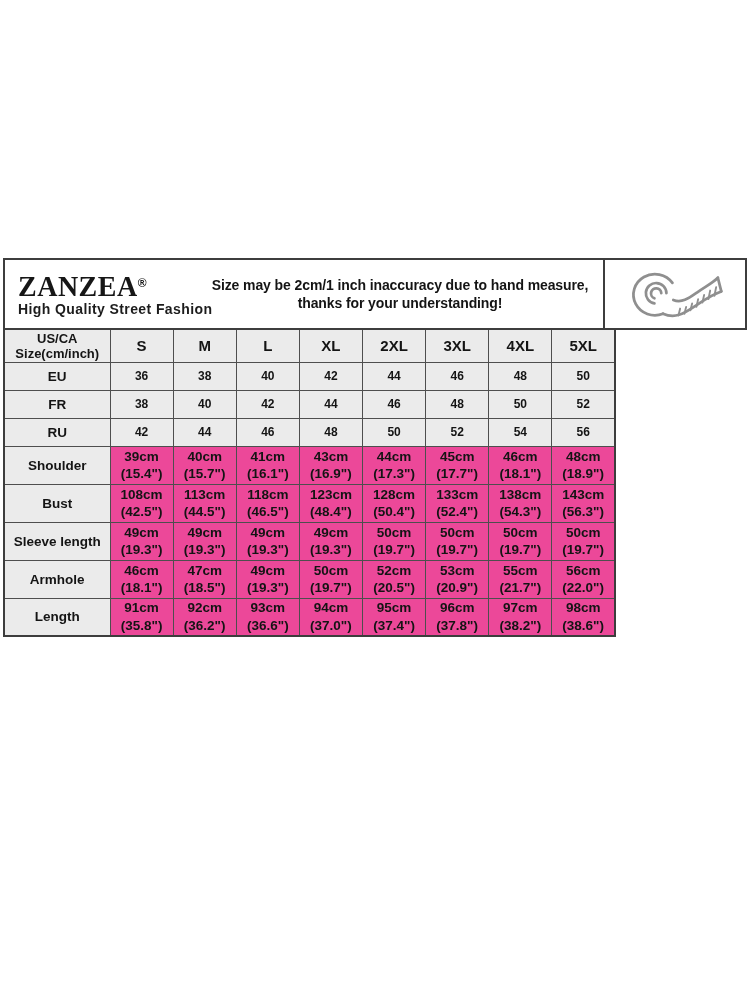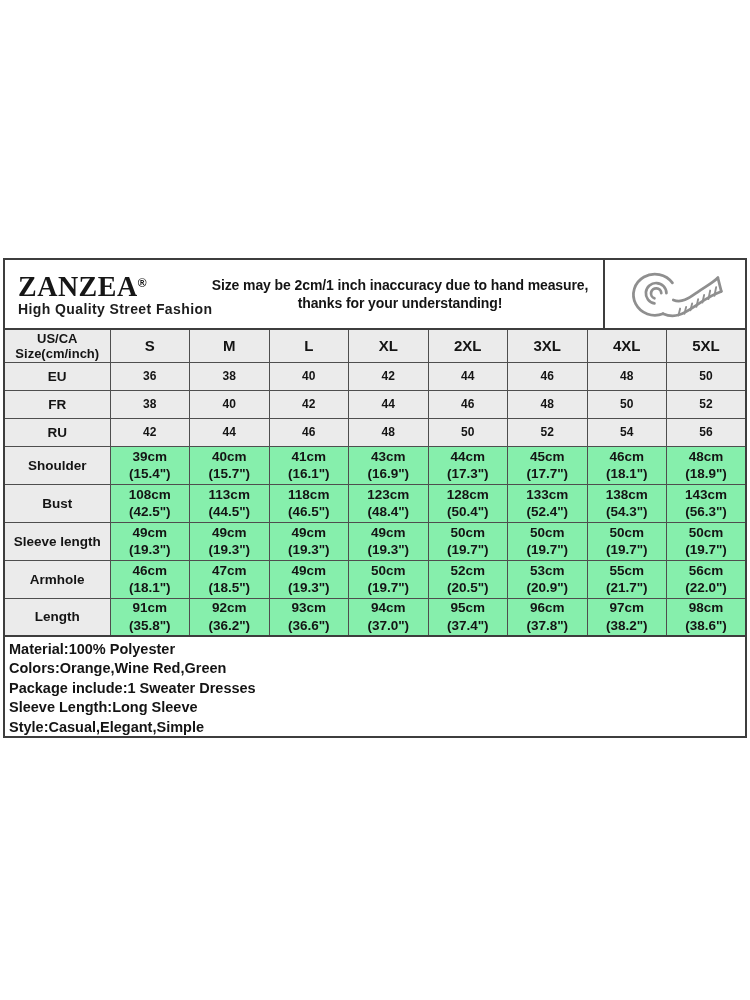--- a/index.html
+++ b/index.html
@@ -28,22 +28,22 @@
     flex:1;display:flex;flex-direction:column;justify-content:center;
     text-align:center;font-weight:bold;font-size:14px;line-height:18.5px;letter-spacing:-.1px;
   }
   .tape-cell{
     width:142px;box-sizing:border-box;border-left:2px solid #3d3d3d;
     display:flex;align-items:center;justify-content:center;
   }
 
   
   table.size{
-    width:744px;margin-top:-2px;border-collapse:collapse;table-layout:fixed;
-    background:#86efac;border:2px solid #3d3d3d;
+    width:613px;margin-top:-2px;border-collapse:collapse;table-layout:fixed;
+    background:#ec4899;border:2px solid #3d3d3d;
   }
   table.size th,table.size td{
     border:1.5px solid #4e4e4e;text-align:center;vertical-align:middle;
     font-weight:bold;padding:0;color:#141414;
   }
   .shaded{background:#ebebeb;}
   .r-hdr{height:33px;}
   .r-simple{height:28px;padding-left:24px;}
   .r-measure{height:38px;}
   .corner{font-size:13px;line-height:15px;}
@@ -339,21 +339,14 @@
             <div>(38.2")</div>
           </td>
           <td>
             <div>98cm</div>
             <div>(38.6")</div>
           </td>
         </tr>
       </tbody>
     </table>
 
-  <div class="details">
-    <div>Material:100% Polyester</div>
-    <div>Colors:Orange,Wine Red,Green</div>
-    <div>Package include:1 Sweater Dresses</div>
-    <div>Sleeve Length:Long Sleeve</div>
-    <div>Style:Casual,Elegant,Simple</div>
-  </div>
 
 </div>
 
 </body></html>

